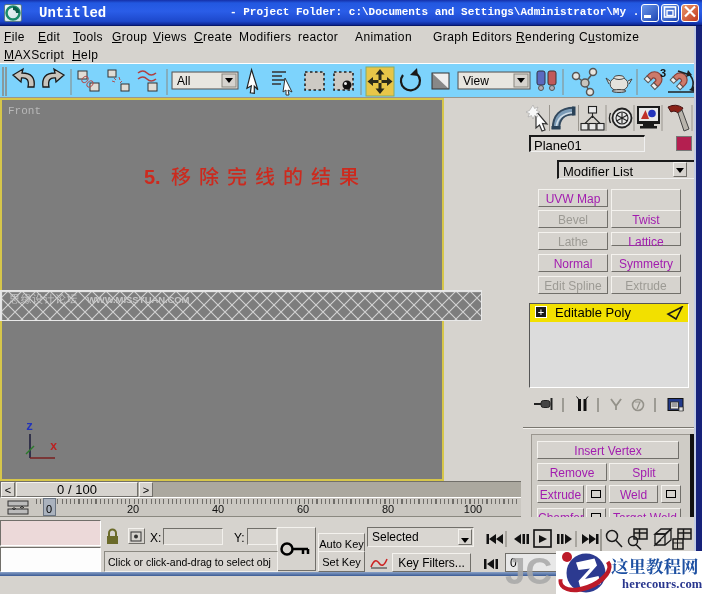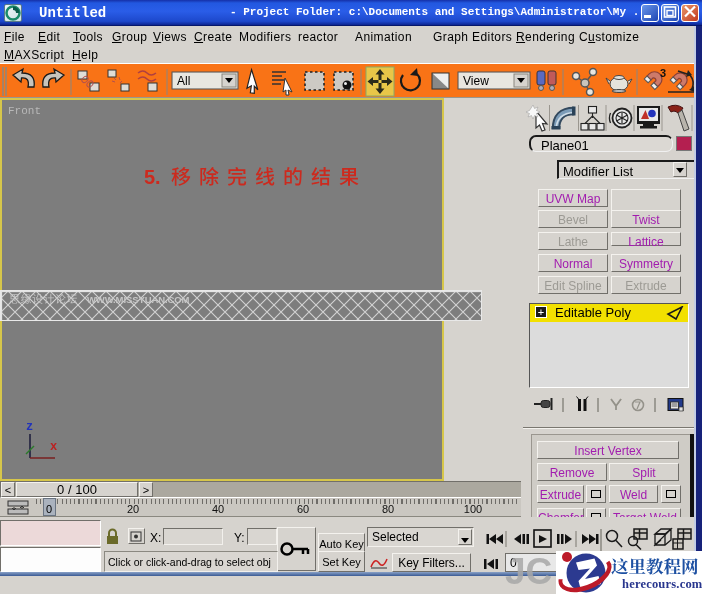--- a/index.html
+++ b/index.html
@@ -23,21 +23,21 @@
 #btnmax { right:23px; background:linear-gradient(135deg,#6a96ea,#1e46b4); }
 #btnclose { right:3px; background:linear-gradient(135deg,#e8966a,#c23a1e); }
 
 
 #menubar { position:absolute; left:0; top:27px; width:702px; height:36px; background:#d6d3ce;
   font-size:12px; color:#000; }
 .mi { position:absolute; top:3px; white-space:pre; letter-spacing:0.4px; }
 u { text-decoration:underline; }
 
 
-#toolbar { position:absolute; left:0; top:63px; width:702px; height:35px; background:#f97316;
+#toolbar { position:absolute; left:0; top:63px; width:702px; height:35px; background:#7dd3fc;
   border-top:1px solid #fff; border-bottom:1px solid #9a968f; }
 
 
 #viewport { position:absolute; left:0px; top:98px; width:444px; height:383px;
   background:#7d7d7d; border:2px solid #d6c64a; }
 #vplabel { position:absolute; left:6px; top:5px; color:#b8b8b8; font-size:11px; font-family:"Liberation Mono",monospace; }
 #redtext { position:absolute; left:140px; top:62px; color:#e02020; font-size:19px; font-weight:bold; }
 #band { position:absolute; left:-2px; top:191px; width:482px; height:31px; border:1px solid #e8e8e8; background:#7d7d7d; }
 #axis { position:absolute; left:0; top:0; }
 
@@ -301,21 +301,21 @@
       </g>
       <line x1="139" y1="2" x2="139" y2="28" stroke="#9a968f"></line>
 
       <g transform="translate(142,1)">
         <path d="M3 3 Q11 -1 18 4 L14 10 Q10 5.5 6 8 Z" fill="#8a2218" stroke="#411" stroke-width="1"></path>
         <polygon points="13,9 17,6 24,25 19,27" fill="#b8b4ac" stroke="#444" stroke-width="1"></polygon>
       </g>
       <line x1="169" y1="2" x2="169" y2="28" stroke="#9a968f"></line>
     </svg>
 
-    <div class="fld" style="left:6px;top:37px;width:144px;height:17px;padding:1px 0 0 10px;border-radius:7px;">Plane01</div>
+    <div class="fld" style="left:6px;top:37px;width:116px;height:17px;padding:1px 0 0 3px;">Plane01</div>
     <div style="position:absolute;left:153px;top:38px;width:16px;height:15px;background:#b41f50;border:1px solid #777;"></div>
 
     <div class="fld" style="left:7px;top:62px;width:158px;height:19px;padding:2px 0 0 4px;background:#d6d3ce;margin-left:27px;">Modifier List</div>
     <div class="btn3d" style="left:150px;top:64px;width:14px;height:15px;">
       <svg width="10" height="8" style="margin-top:3px;">
           <path d="M1 2 L9 2 L5 7 Z" fill="#000"></path>
         </svg>
     </div>
 
     <div class="btn3d" style="left:15px;top:91px;width:70px;height:18px;padding-top:2px;">UVW Map</div>

